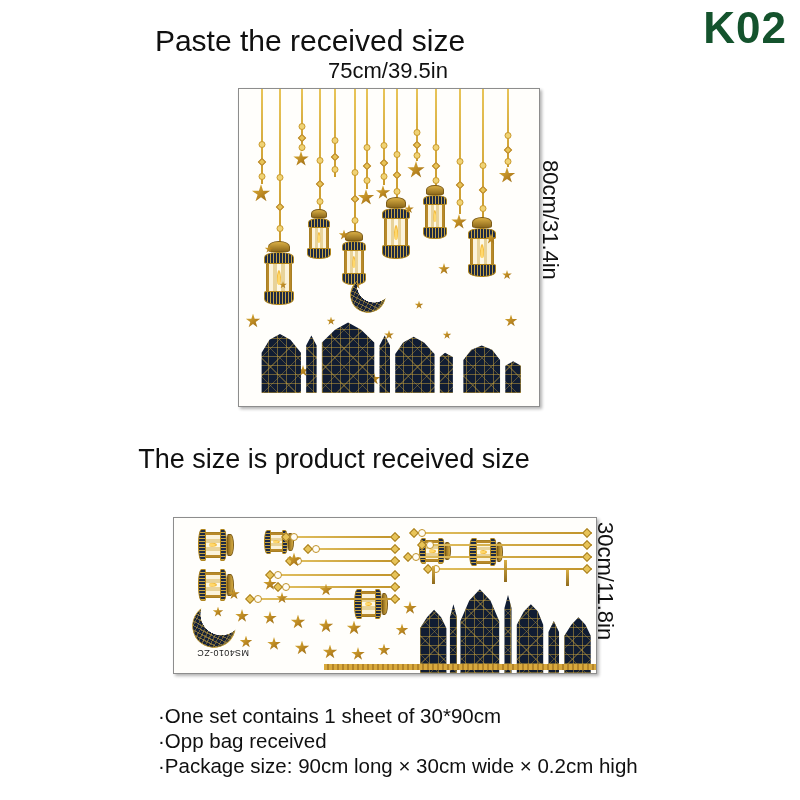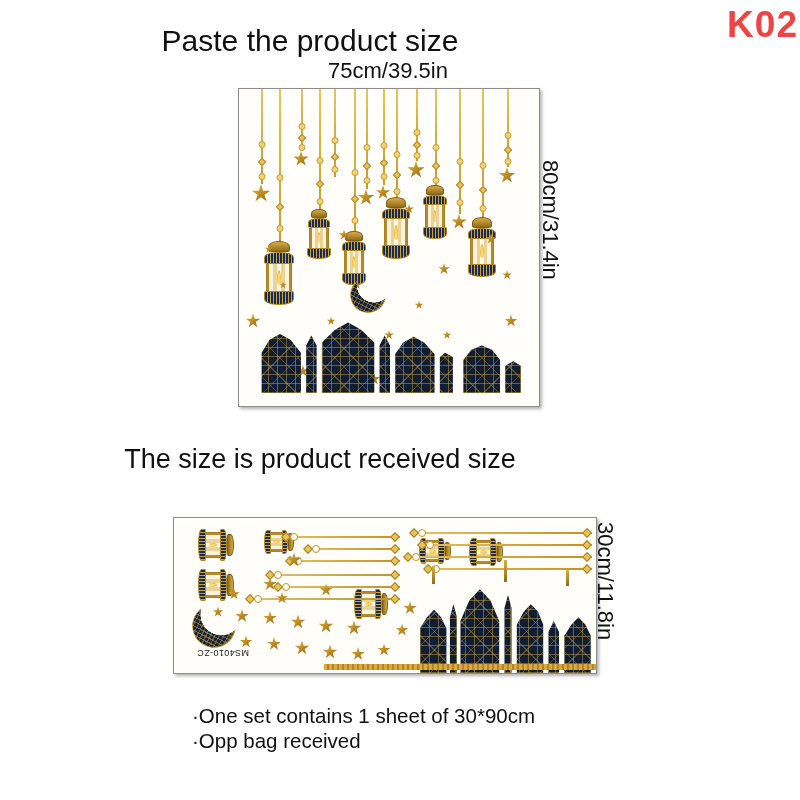--- a/index.html
+++ b/index.html
@@ -28,39 +28,39 @@
     left: 0; top: 24px;
     width: 620px;
     text-align: center;
     font-size: 30px;
     letter-spacing: 0px;
     color: #101010;
     white-space: nowrap;
   }
   .code-badge {
     position: absolute;
-    right: 2px; top: 6px;
-    font-size: 37px;
+    right: 13px; top: 6px;
+    font-size: 44px;
     font-weight: 700;
     letter-spacing: 1px;
-    color: #ef4444;
+    color: #14532d;
     line-height: 1;
   }
   .width-label-1 {
     position: absolute;
     left: 238px; top: 58px;
     width: 300px;
     text-align: center;
     font-size: 22px;
     color: #101010;
     white-space: nowrap;
   }
   .heading-sub {
     position: absolute;
-    left: 0; top: 444px;
+    left: 14px; top: 444px;
     width: 640px;
     text-align: center;
     font-size: 27px;
     color: #101010;
     white-space: nowrap;
   }
   .width-label-2 {
     position: absolute;
     left: 173px; top: 486px;
     width: 422px;
@@ -81,21 +81,21 @@
   .height-label-2 { left: 618px; top: 522px; }
 
   .bullets {
     position: absolute;
     left: 158px; top: 703px;
     font-size: 20.5px;
     line-height: 25px;
     color: #101010;
     white-space: nowrap;
   }
-  .bullets div { white-space: nowrap; margin-left: 34px; }
+  .bullets div { white-space: nowrap; }
 
   
   .panel {
     position: absolute;
     background: #fffefb;
     border: 1px solid #8d8d8d;
     box-shadow: 2px 2px 3px rgba(0,0,0,0.30);
     overflow: hidden;
   }
   .panel-finished { left: 238px; top: 88px; width: 300px; height: 317px; }
@@ -236,21 +236,21 @@
     transform: rotate(180deg);
     white-space: nowrap;
     font-family: "Liberation Sans", sans-serif;
   }
 </style>
 </head>
 <body>
 
 <div class="stage">
 
-  <div class="heading-main">Paste the product size</div>
+  <div class="heading-main">Paste the received size</div>
   <div class="code-badge">K02</div>
 
   <div class="width-label-1">75cm/39.5in</div>
   <div class="height-label height-label-1">80cm/31.4in</div>
 
   <div class="panel panel-finished">
     <div class="art" id="art-finished">
         <div class="string" style="left: 22px; top: 0px; height: 95px;"></div>
         <div class="bead" style="left: 22.8px; top: 52.25px;"></div>
         <div class="bead diamond" style="left: 22.8px; top: 70.3px;"></div>
@@ -508,15 +508,16 @@
         <div class="" style="position: absolute; left: 330px; top: 42px; width: 3px; height: 22px; background: linear-gradient(rgb(217, 174, 68), rgb(143, 107, 29));"></div>
         <div class="" style="position: absolute; left: 392px; top: 52px; width: 3px; height: 16px; background: linear-gradient(rgb(217, 174, 68), rgb(143, 107, 29));"></div>
         <div class="" style="position: absolute; left: 150px; top: 146px; width: 272px; height: 6px; background: repeating-linear-gradient(90deg, rgb(216, 169, 60) 0px, rgb(216, 169, 60) 3px, rgb(179, 132, 42) 3px, rgb(179, 132, 42) 5px);"></div>
       </div>
     <div class="sheet-code" id="sheet-code" style="left: 75px; top: 140px;">MS4010-ZC</div>
   </div>
 
   <div class="bullets">
     <div>·One set contains 1 sheet of 30*90cm</div>
     <div>·Opp bag received</div>
+    <div>·Package size: 90cm long × 30cm wide × 0.2cm high</div>
   </div>
 
 </div>
 
 </body></html>

